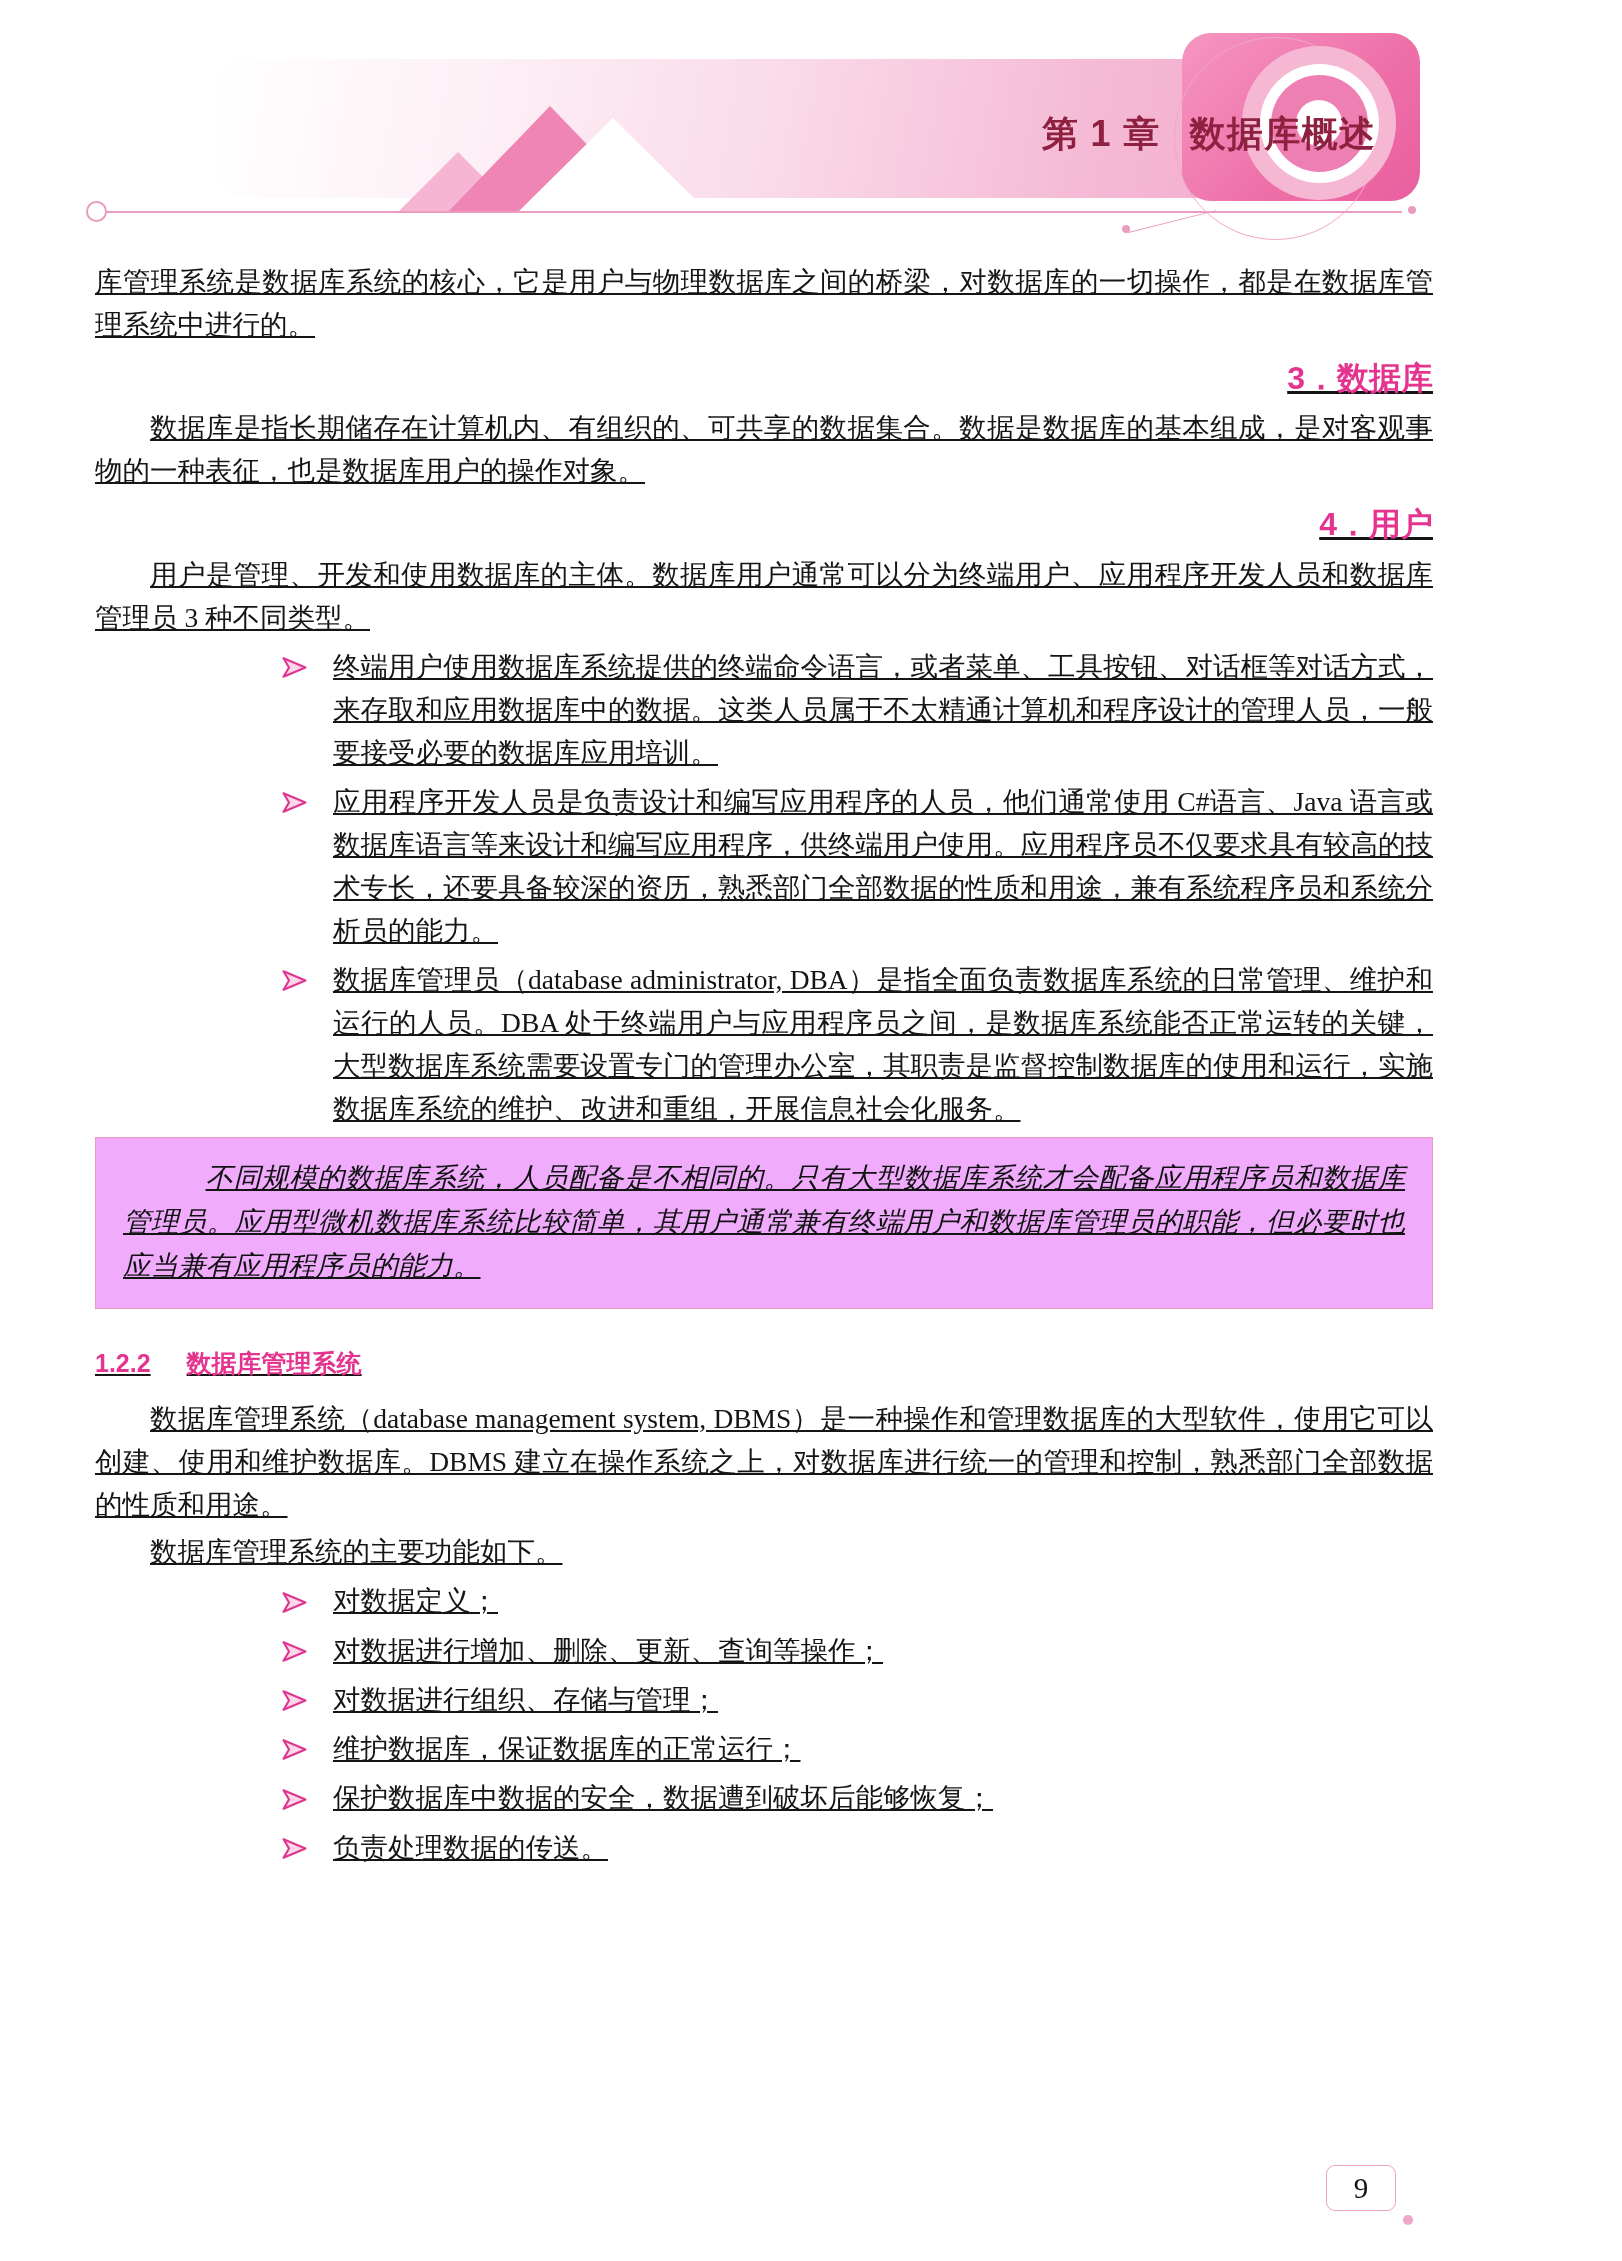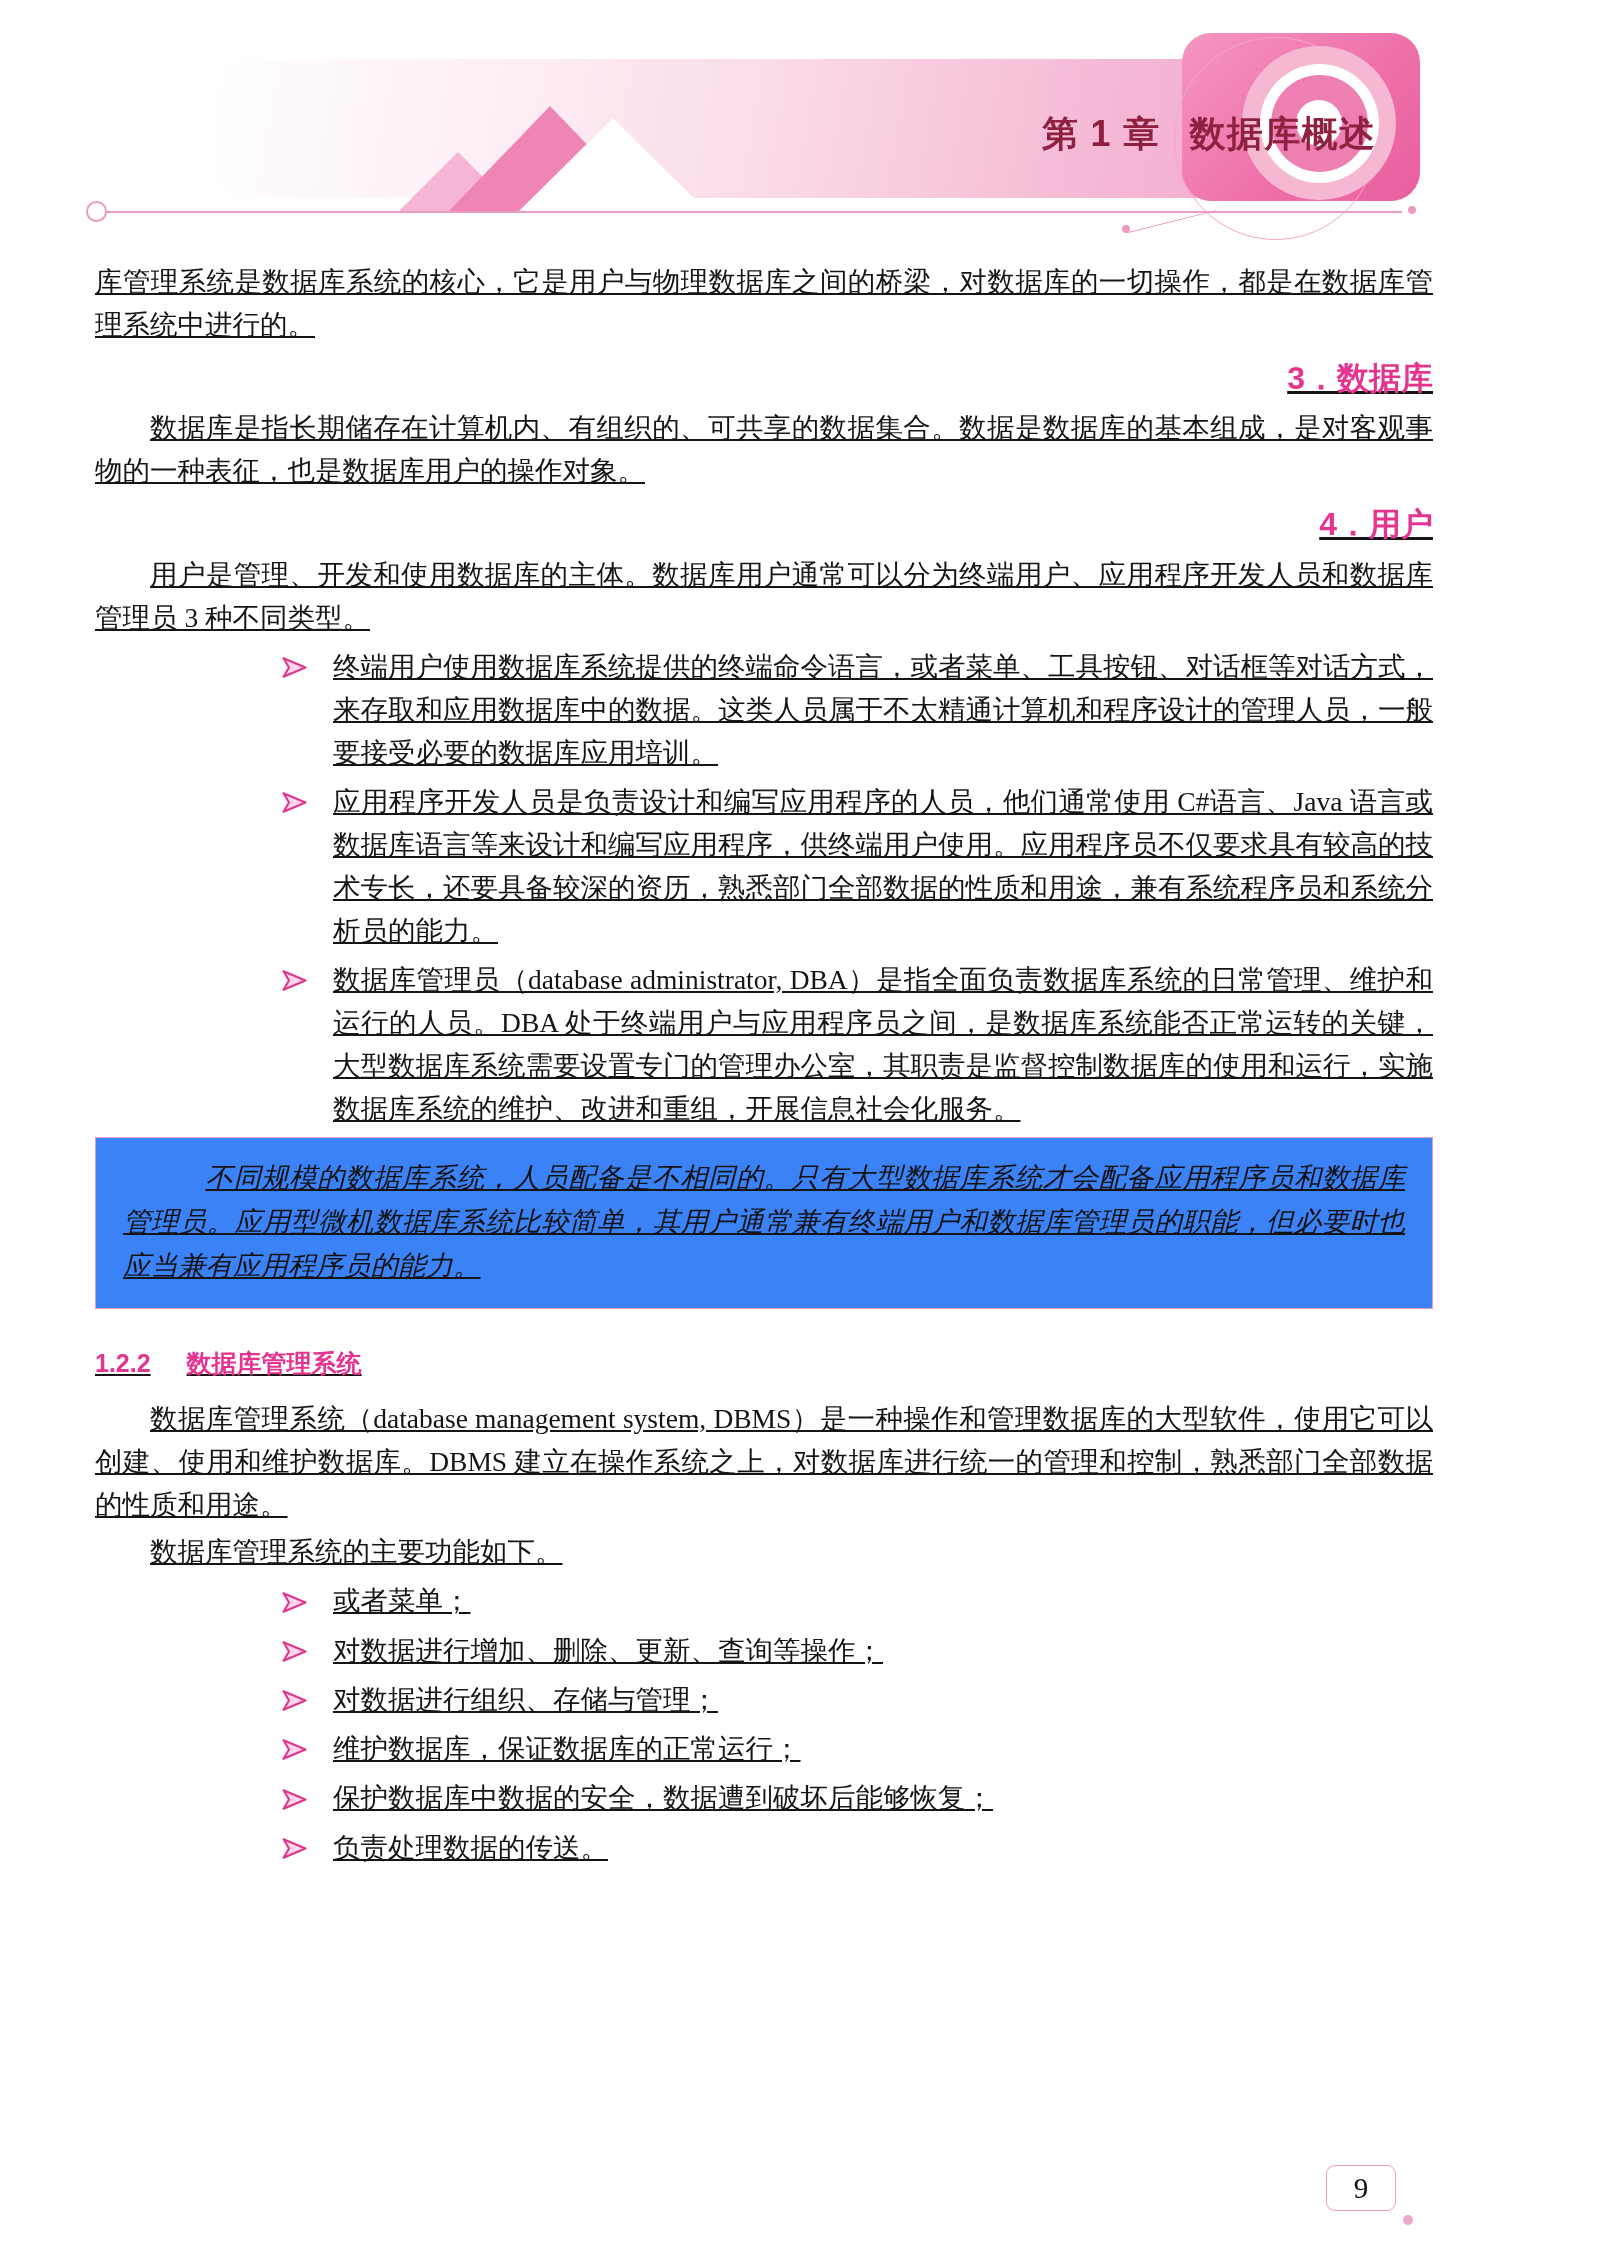--- a/index.html
+++ b/index.html
@@ -100,21 +100,21 @@
     position:absolute; left:101px; top:16.6px; width:0; height:0;
     border-top:14.7px solid transparent; border-bottom:14.7px solid transparent;
     border-left:16.6px solid #ffffff;
   }
   .tip-label {
     position:absolute; left:138px; top:0; height:63px; line-height:61px;
     font-size:31px; font-weight:bold; color:#1a1a1a;
     font-family:"Liberation Serif","DejaVu Serif",serif;
   }
   .tip-box {
-    border:1.9px solid #ea9abd; background:#3b82f6;
+    border:1.9px solid #ea9abd; background:#f0abfc;
     padding:18px 27px 20.5px 27px;
   }
   .tip-text {
     font-size:27.5px; line-height:1.6; font-style:italic;
     text-indent:3em; text-align:justify; color:#111111;
   }
 
   
   .section-heading {
     margin:38px 0 18px 0;
@@ -208,21 +208,21 @@
     </h2>
 
     <p class="para">数据库管理系统（database management system, DBMS）是一种操作和管理数据库的大型软件，使用它可以创建、使用和维护数据库。DBMS 建立在操作系统之上，对数据库进行统一的管理和控制，熟悉部门全部数据的性质和用途。</p>
     <p class="para">数据库管理系统的主要功能如下。</p>
 
     <ul class="arrow-list">
         <li class="arrow-item">
         <svg class="arrow-icon" viewBox="0 0 32 32" aria-hidden="true">
           <path d="M3 5 L29 16 L3 27 L9.5 16 Z" fill="#fbd7e8" stroke="#e0358f" stroke-width="2.5" stroke-linejoin="round"></path>
         </svg>
-        <span class="li-text">或者菜单；</span>
+        <span class="li-text">对数据定义；</span>
       </li>
         <li class="arrow-item">
         <svg class="arrow-icon" viewBox="0 0 32 32" aria-hidden="true">
           <path d="M3 5 L29 16 L3 27 L9.5 16 Z" fill="#fbd7e8" stroke="#e0358f" stroke-width="2.5" stroke-linejoin="round"></path>
         </svg>
         <span class="li-text">对数据进行增加、删除、更新、查询等操作；</span>
       </li>
         <li class="arrow-item">
         <svg class="arrow-icon" viewBox="0 0 32 32" aria-hidden="true">
           <path d="M3 5 L29 16 L3 27 L9.5 16 Z" fill="#fbd7e8" stroke="#e0358f" stroke-width="2.5" stroke-linejoin="round"></path>

